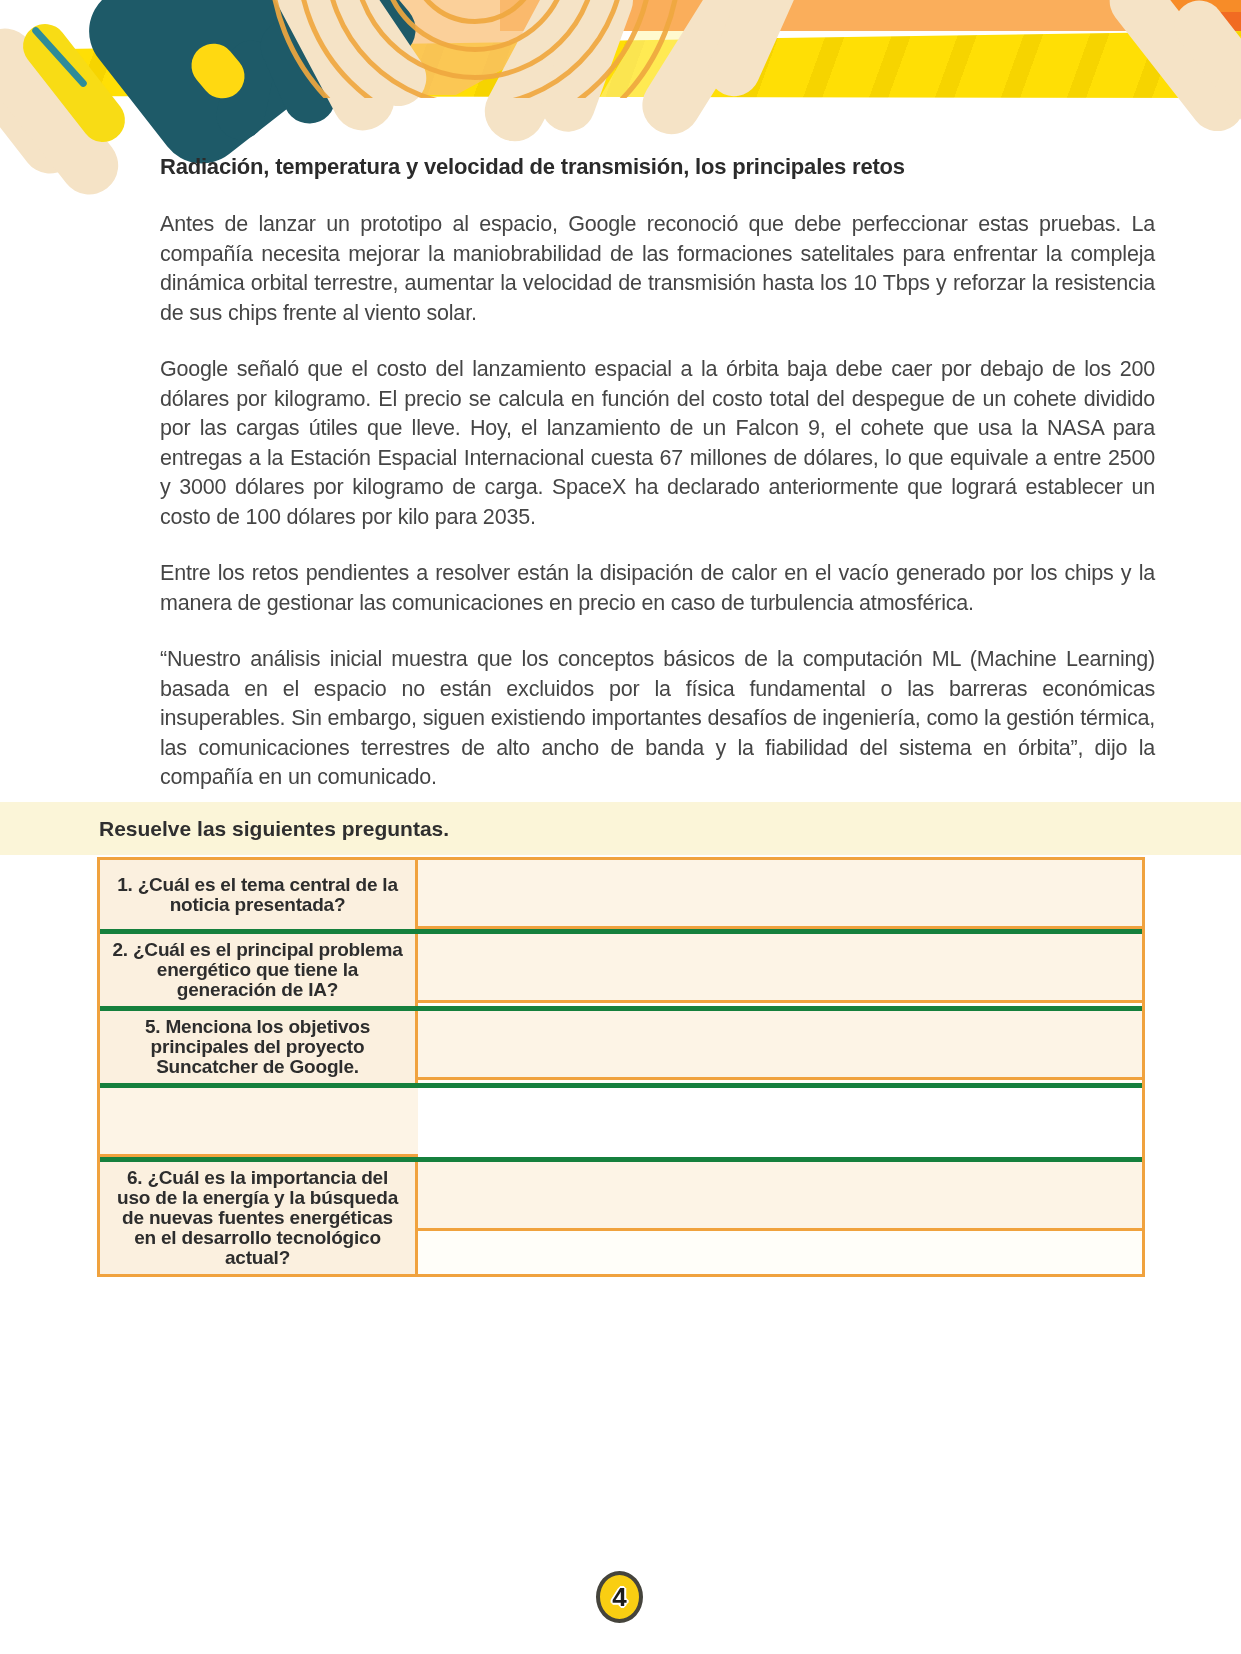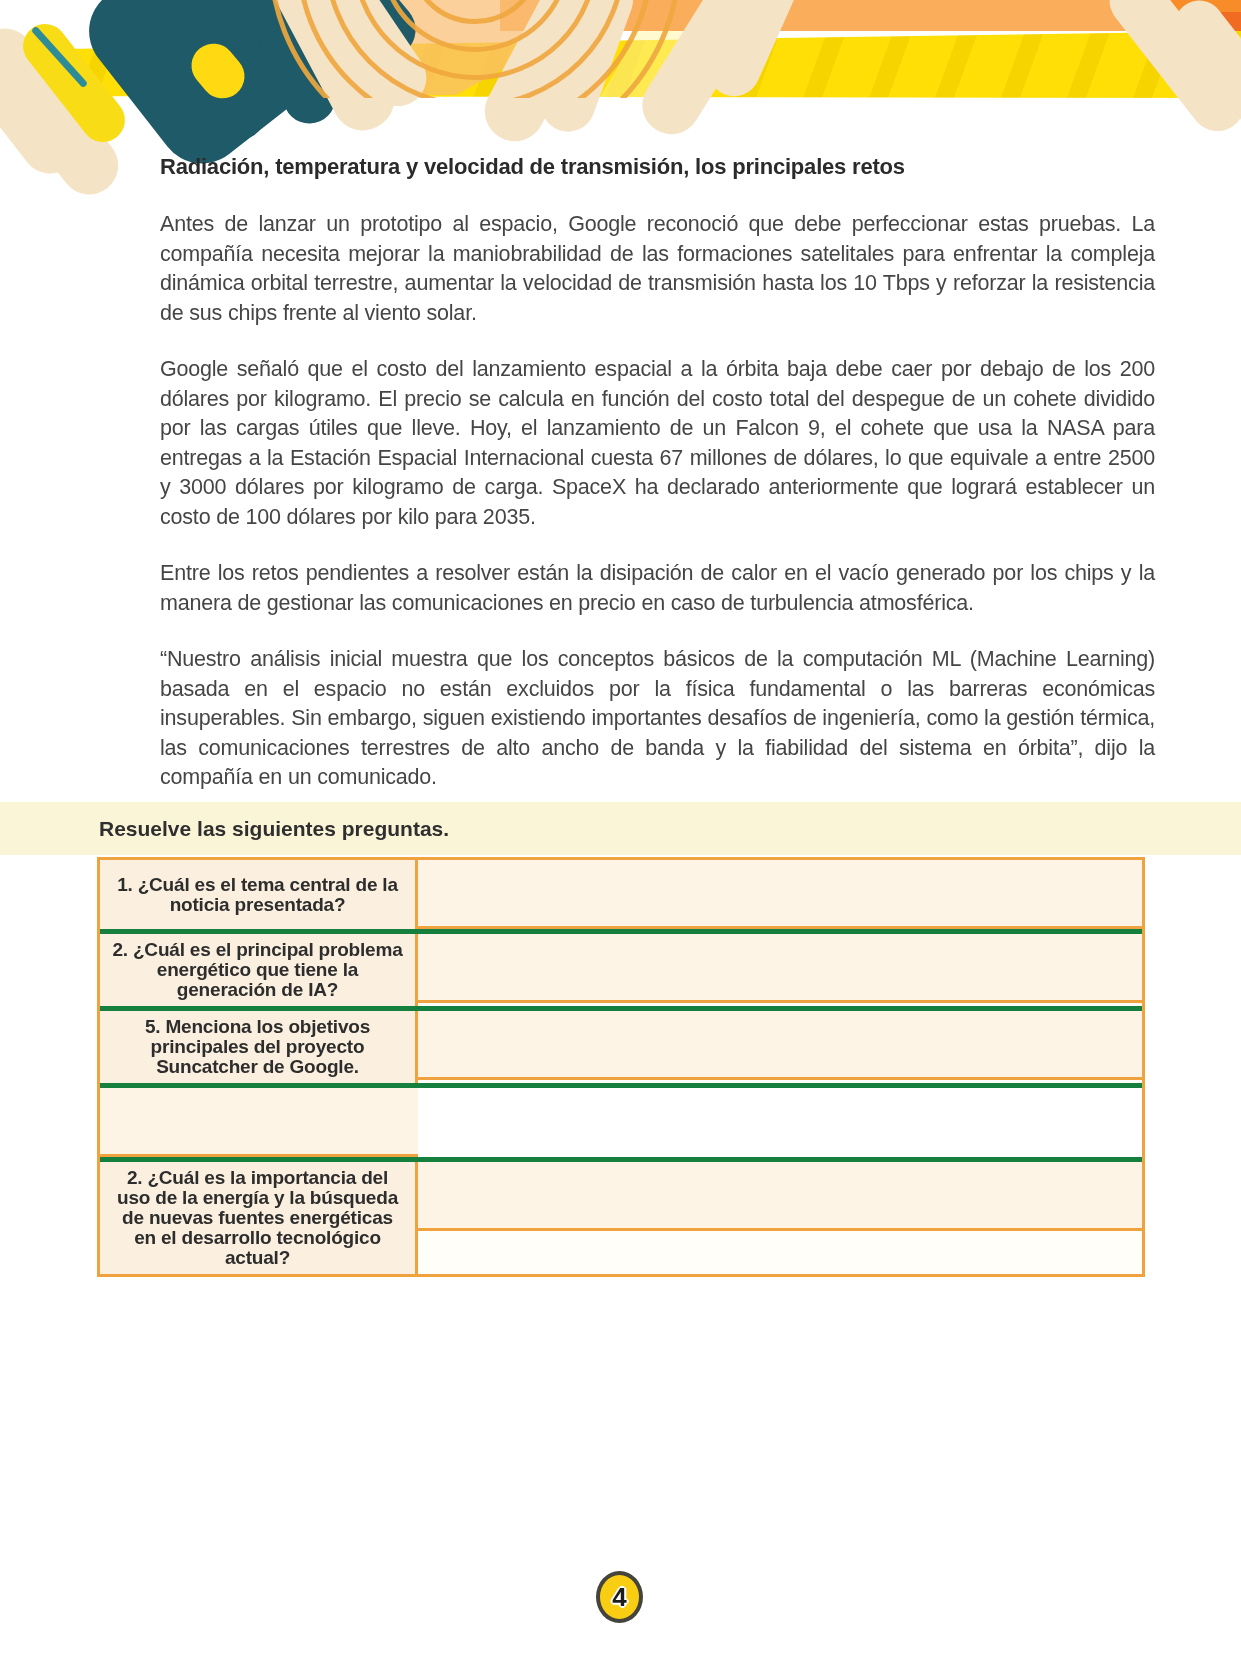--- a/index.html
+++ b/index.html
@@ -147,21 +147,21 @@
       <div class="acell acell-bottom"></div>
     </div>
   </div>
   <div class="qrow">
     <div class="acol">
       <div class="acell acell-top"></div>
       <div class="acell acell-bottom"></div>
     </div>
   </div>
   <div class="qrow">
-    <div class="qcell">2. ¿Cuál es la importancia del uso de la energía y la búsqueda de nuevas fuentes energéticas en el desarrollo tecnológico actual?</div>
+    <div class="qcell">6. ¿Cuál es la importancia del uso de la energía y la búsqueda de nuevas fuentes energéticas en el desarrollo tecnológico actual?</div>
     <div class="acol">
       <div class="acell acell-top"></div>
       <div class="acell acell-bottom"></div>
     </div>
   </div>
 </div>
 
 <div class="badge">
   <span>4</span>
 </div>

